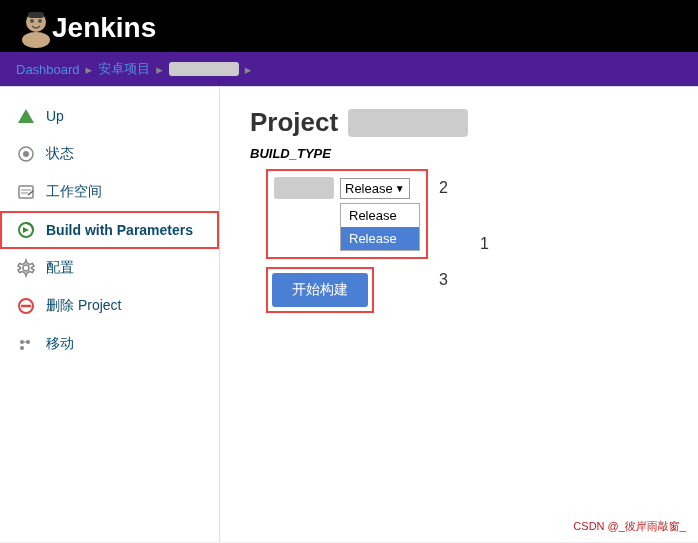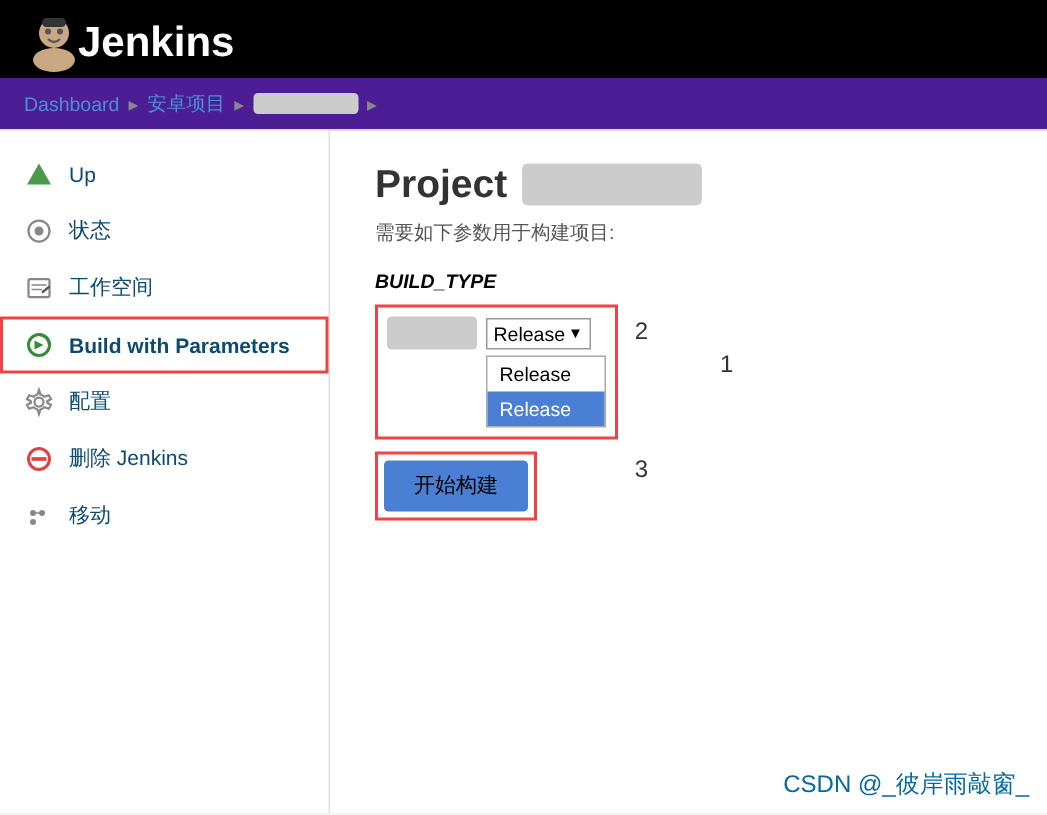--- a/index.html
+++ b/index.html
@@ -190,35 +190,35 @@
 
     
     .build-btn-wrapper {
       border: 2px solid #e44;
       display: inline-block;
       padding: 4px;
       margin-top: 4px;
     }
     .build-btn {
       background: #4a7fd4;
-      color: #000000;
+      color: #ffffff;
       border: none;
       padding: 8px 20px;
       font-size: 14px;
       cursor: pointer;
       border-radius: 3px;
     }
 
     
     .watermark {
       position: absolute;
       bottom: 8px;
       right: 12px;
-      font-size: 16px;
-      color: #0369a1;
+      font-size: 11px;
+      color: #b91c1c;
     }
 
     
     .svg-icon { width: 20px; height: 20px; }
   </style>
 </head>
 <body>
 
 <div class="header">
   <div class="header-logo">
@@ -299,21 +299,21 @@
       <span>配置</span>
     </div>
 
     <div class="sidebar-item">
       <div class="icon-placeholder">
         <svg class="svg-icon" viewBox="0 0 20 20">
             <circle cx="10" cy="10" r="7" fill="none" stroke="#d44" stroke-width="2"></circle>
             <line x1="5" y1="10" x2="15" y2="10" stroke="#d44" stroke-width="2.5"></line>
           </svg>
       </div>
-      <span>删除 Jenkins</span>
+      <span>删除 Project</span>
     </div>
 
     <div class="sidebar-item">
       <div class="icon-placeholder">
         <svg class="svg-icon" viewBox="0 0 20 20">
             <circle cx="6" cy="14" r="2" fill="#888"></circle>
             <circle cx="6" cy="8" r="2" fill="#888"></circle>
             <circle cx="12" cy="8" r="2" fill="#888"></circle>
             <path d="M8 8 L12 8" stroke="#888" stroke-width="1"></path>
           </svg>
@@ -323,29 +323,28 @@
 
   </nav>
 
   <div class="content" style="position:relative;">
 
     <div class="project-title">
       <span>Project</span>
       <span class="project-title-blur"></span>
     </div>
 
-    <div class="project-desc">需要如下参数用于构建项目:</div>
 
     <div class="param-label">BUILD_TYPE</div>
 
     
     <span class="annotation" style="left: 260px; top: 148px; font-size:16px;">1</span>
 
     
-    <div style="position:relative; display:inline-block;">
+    <div style="position:relative; display:inline-block;margin-left:16px;">
       <div class="build-type-section">
         
         <div class="select-row">
           <span class="select-blur"></span>
           <div class="select-control">
             <span>Release</span>
             <span style="font-size:10px;">▼</span>
           </div>
         </div>
         

